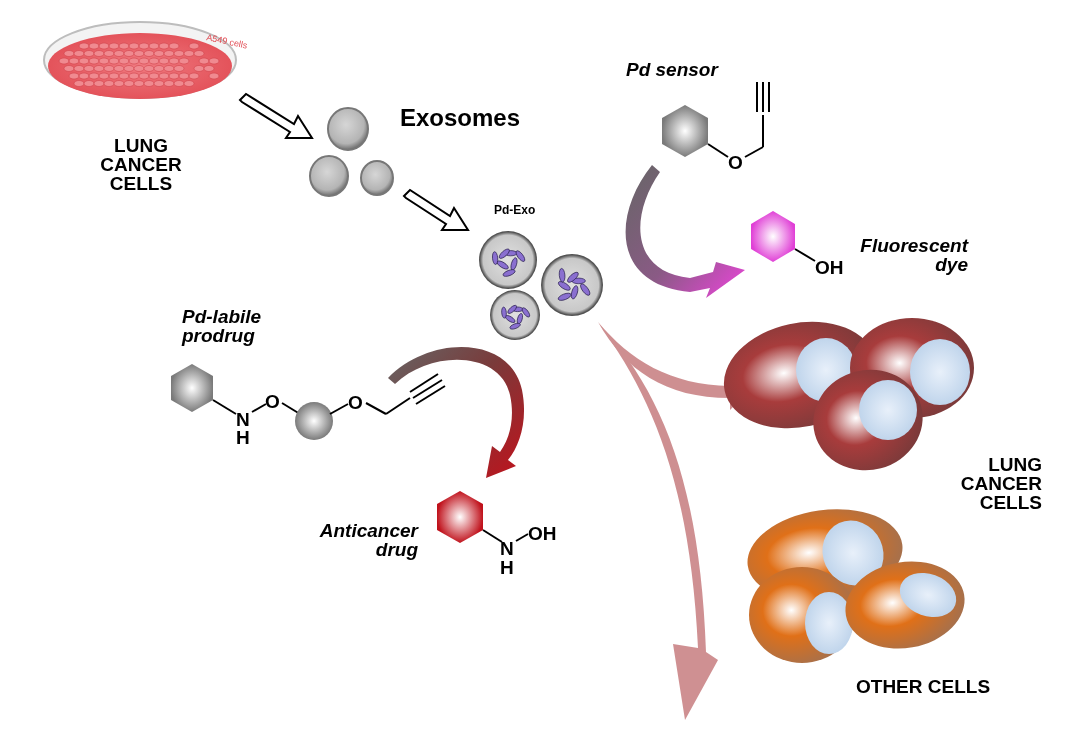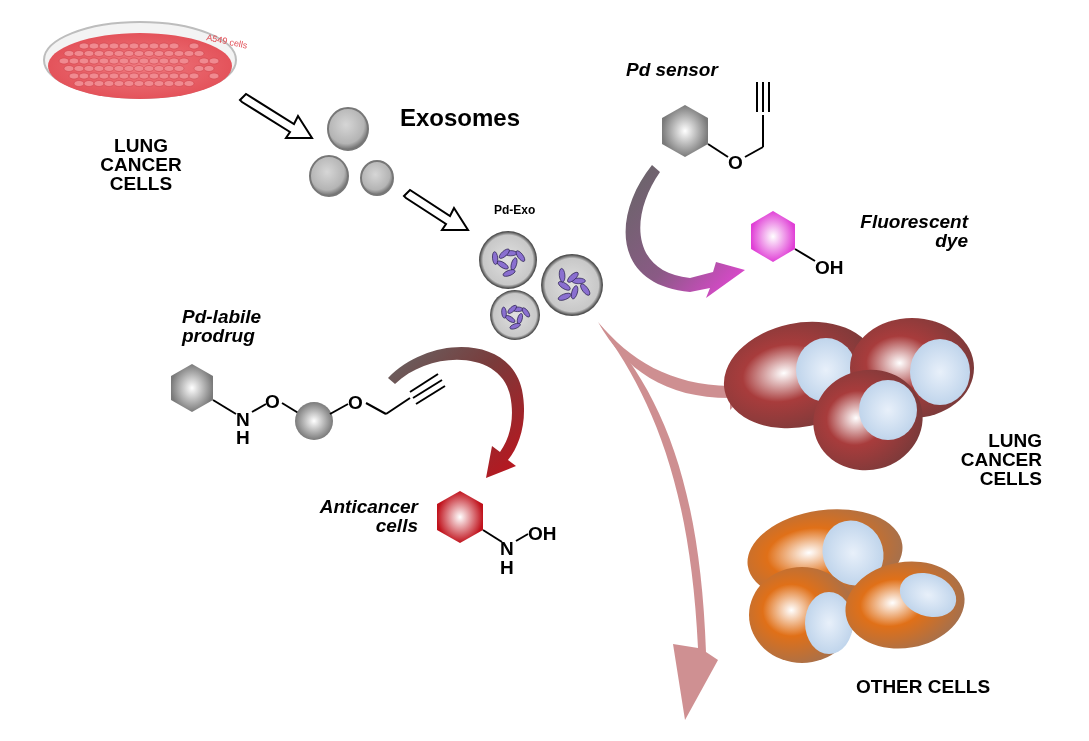--- a/index.html
+++ b/index.html
@@ -2,21 +2,21 @@
 <html><head>
 <meta charset="utf-8">
 <style>
   html, body { margin: 0; padding: 0; background: #ffffff; }
   body { width: 1089px; height: 741px; position: relative; overflow: hidden;
          font-family: "Liberation Sans", "DejaVu Sans", sans-serif; }
   #canvas { position: absolute; left: 0; top: 0; width: 1089px; height: 741px; }
   .lbl { position: absolute; color: #000; font-weight: bold; line-height: 1.0; white-space: pre-line; }
   .caps { font-size: 19px; text-align: center; }
   .ital { font-style: italic; font-size: 19px; }
-  .right { text-align: right; }
+  .right { text-align: right; margin-top: 24px; }
   .atom { font-weight: bold; font-size: 19px; font-family: "Liberation Sans", sans-serif; fill: #000; }
 </style>
 </head>
 <body>
 
 <svg id="canvas" viewBox="0 0 1089 741" xmlns="http://www.w3.org/2000/svg">
   <defs>
     <radialGradient id="gDish" cx="50%" cy="50%" r="60%">
       <stop offset="0%" stop-color="#f07a80"></stop>
         <stop offset="100%" stop-color="#e14b53"></stop>
@@ -288,17 +288,17 @@
 CANCER
 CELLS</div>
 <div class="lbl" style="left:400px; top:106px; font-size:24px;">Exosomes</div>
 <div class="lbl" style="left:494px; top:204px; font-size:12px;">Pd-Exo</div>
 <div class="lbl ital" style="left:626px; top:60px;">Pd sensor</div>
 <div class="lbl ital right" style="left:820px; top:212px; width:148px;">Fluorescent
 dye</div>
 <div class="lbl ital" style="left:182px; top:307px;">Pd-labile
 prodrug</div>
 <div class="lbl ital right" style="left:270px; top:497px; width:148px;">Anticancer
-cells</div>
+drug</div>
 <div class="lbl caps right" style="left:930px; top:431px; width:112px;">LUNG
 CANCER
 CELLS</div>
 <div class="lbl caps" style="left:820px; top:677px; width:180px; text-align:left;margin-left:36px;">OTHER CELLS</div>
 
 </body></html>

